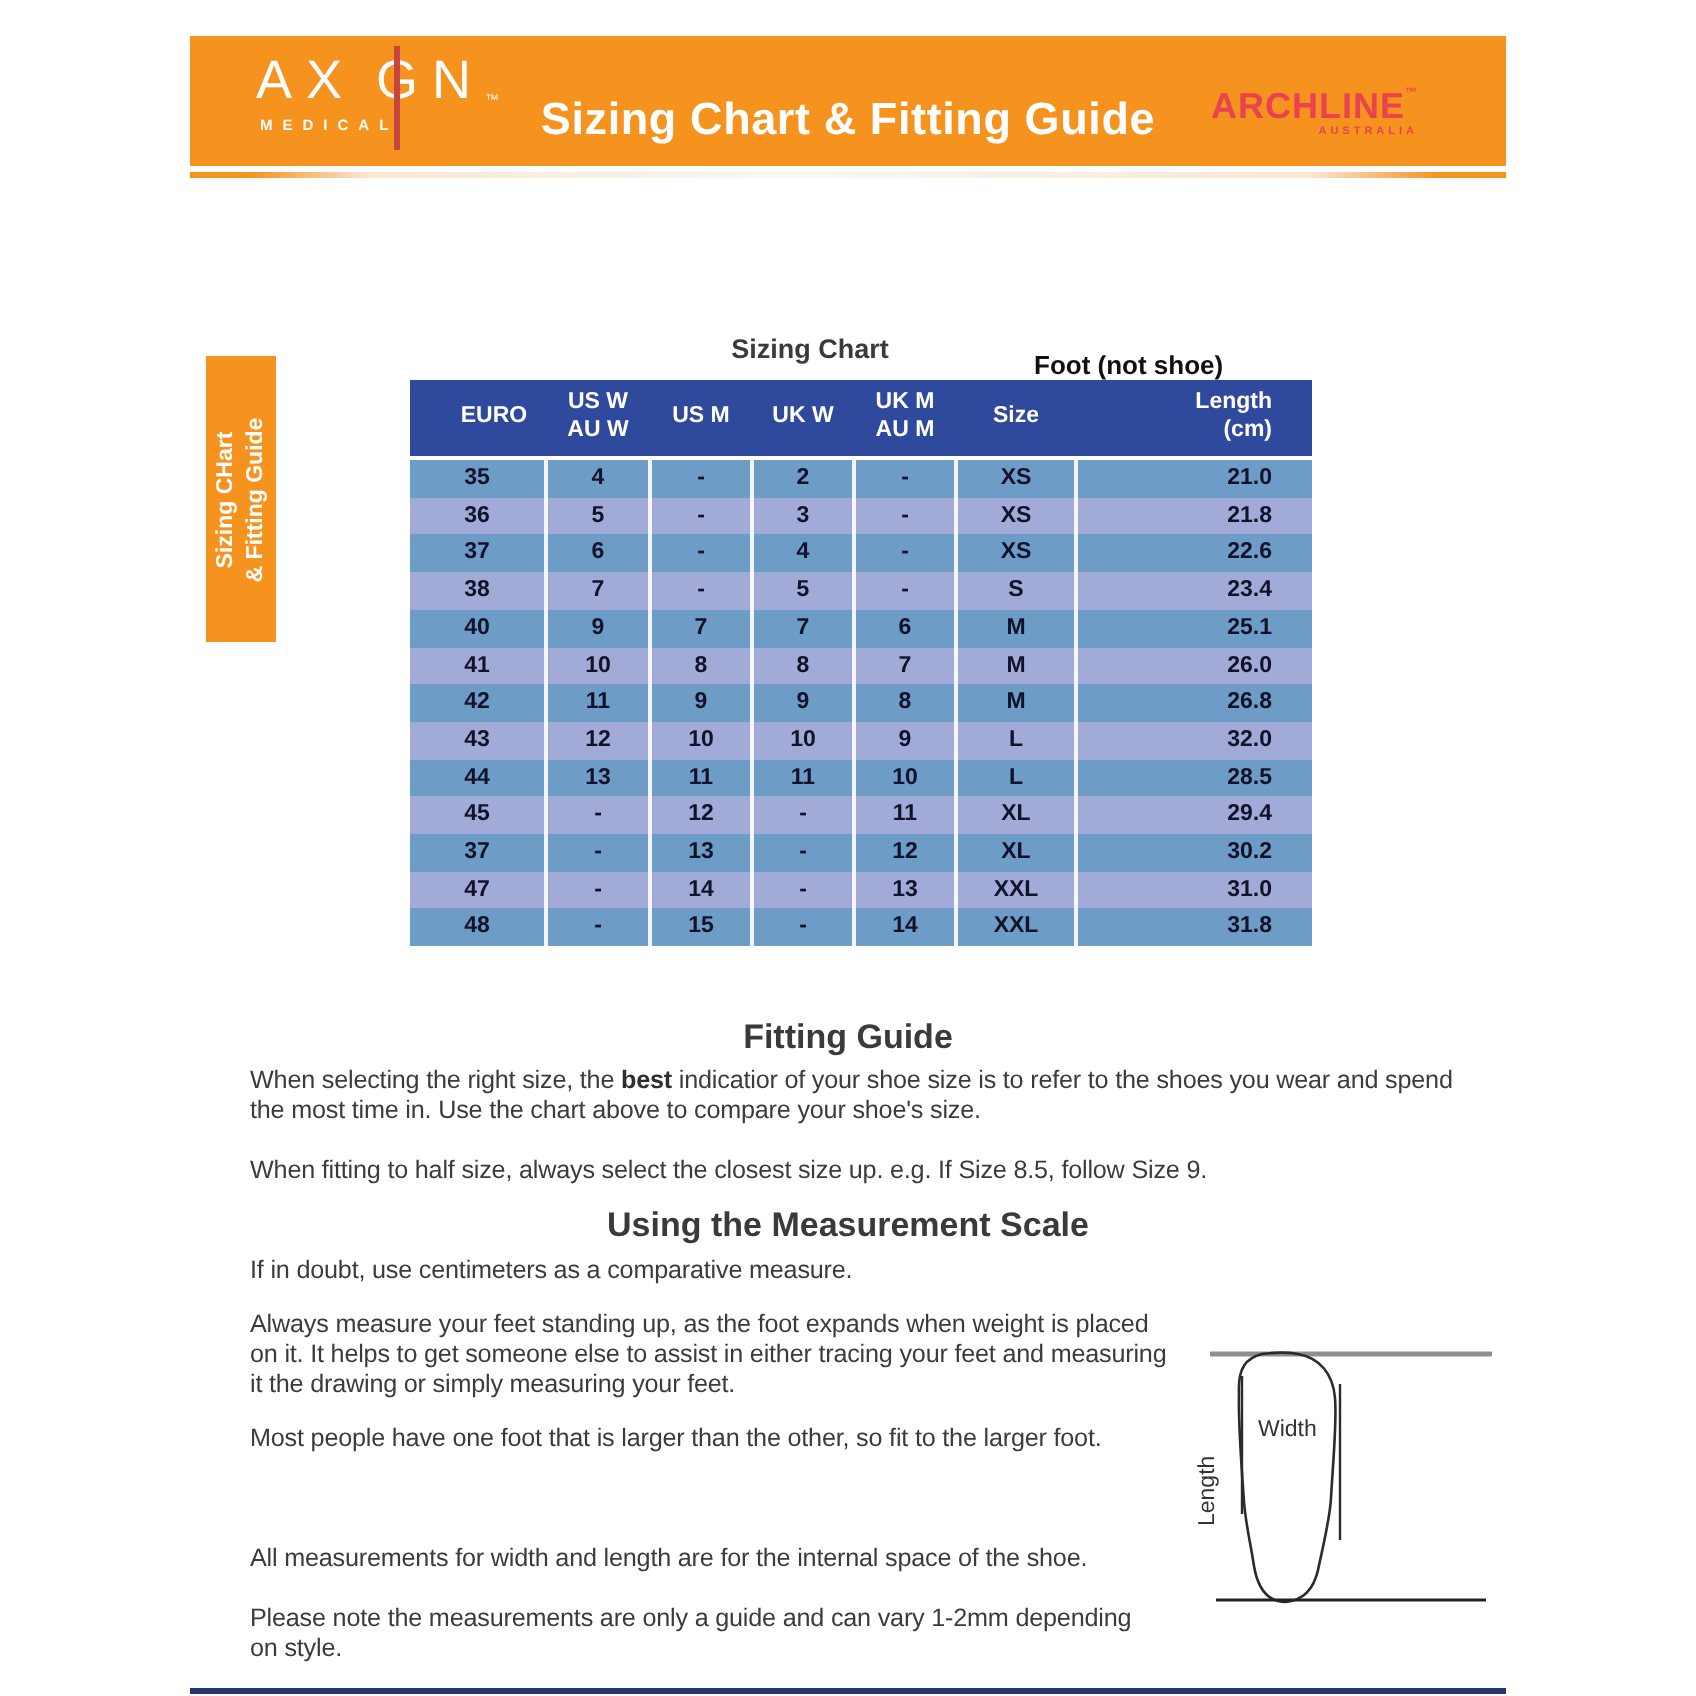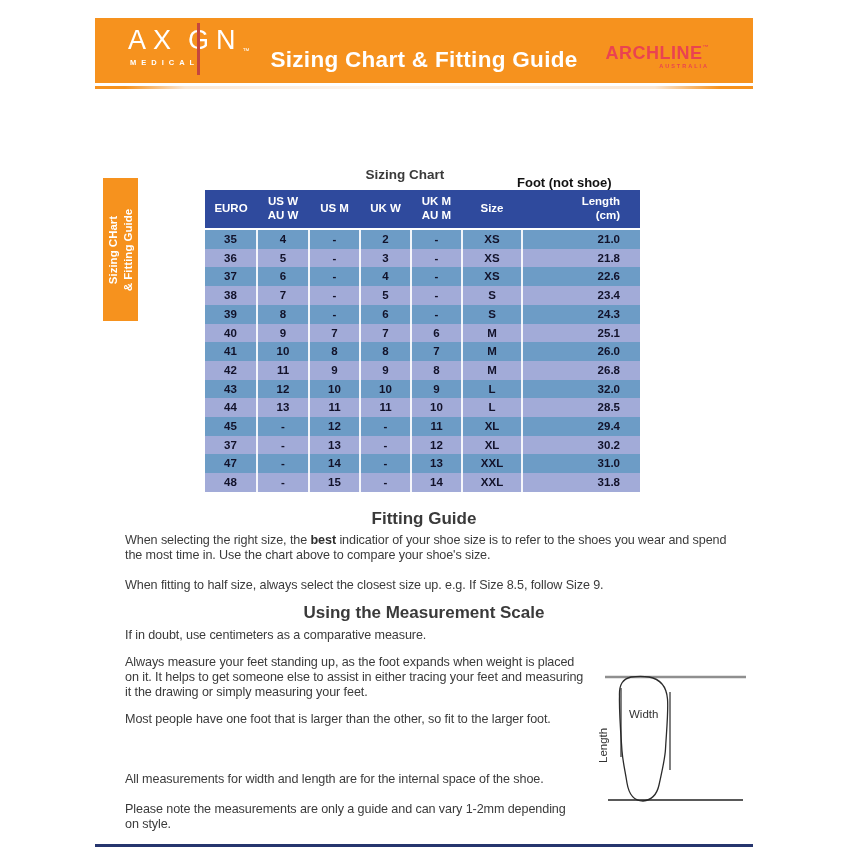--- a/index.html
+++ b/index.html
@@ -34,21 +34,21 @@
         font-size:13.5px;font-weight:bold;color:var(--heading-text,#3A3A3A);}
   .foot-label{position:absolute;left:517px;top:175px;font-size:13px;font-weight:bold;color:#111;}
   .size-table{position:absolute;left:205px;top:190px;width:415px;border-collapse:collapse;table-layout:fixed;}
   .size-table th{background:var(--navy-header,#2F4A9D);color:#fff;font-weight:bold;font-size:11.5px;
         height:38px;line-height:1.2;vertical-align:middle;text-align:center;padding:0;
         border-bottom:2px solid #fff;}
   .size-table td{font-size:11.5px;font-weight:bold;color:#12122A;text-align:center;
         height:18.7px;line-height:18.7px;padding:0;border-right:2px solid rgba(255,255,255,0.9);}
   .size-table td:last-child{border-right:none;}
   .size-table th:last-child,.size-table td:last-child{text-align:right;padding-right:20px;}
-  .size-table th:nth-child(1){width:52px;} .size-table th:nth-child(2){width:52px;}
+  .size-table th:nth-child(1){width:52px;padding-left:16px;} .size-table th:nth-child(2){width:52px;}
   .size-table th:nth-child(3){width:51px;} .size-table th:nth-child(4){width:51px;}
   .size-table th:nth-child(5){width:51px;} .size-table th:nth-child(6){width:60px;}
   .size-table th:nth-child(7){width:98px;}
   .size-table tbody tr:nth-child(odd) td{background:var(--row-blue,#6D9CC6);}
   .size-table tbody tr:nth-child(even) td{background:var(--row-lavender,#A2ABD8);}
 
   
   .section-title{position:absolute;left:95px;width:658px;text-align:center;
         font-size:17px;font-weight:bold;color:var(--heading-text,#3A3A3A);}
   .para{position:absolute;left:125px;width:640px;color:var(--body-text,#3B3B3B);
@@ -140,29 +140,20 @@
         <tr>
           <td>38</td>
           <td>7</td>
           <td>-</td>
           <td>5</td>
           <td>-</td>
           <td>S</td>
           <td>23.4</td>
         </tr>
         <tr>
-          <td>39</td>
-          <td>8</td>
-          <td>-</td>
-          <td>6</td>
-          <td>-</td>
-          <td>S</td>
-          <td>24.3</td>
-        </tr>
-        <tr>
           <td>40</td>
           <td>9</td>
           <td>7</td>
           <td>7</td>
           <td>6</td>
           <td>M</td>
           <td>25.1</td>
         </tr>
         <tr>
           <td>41</td>

